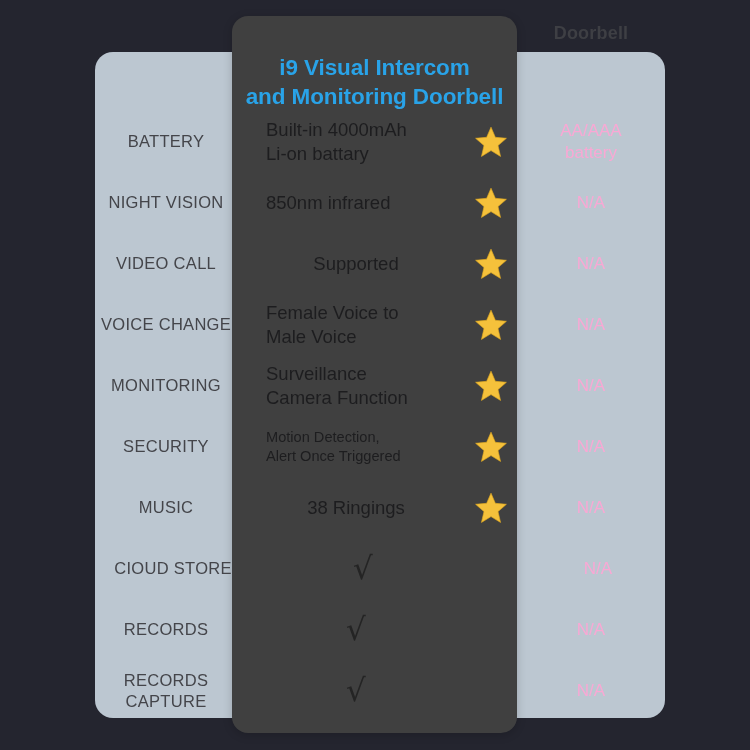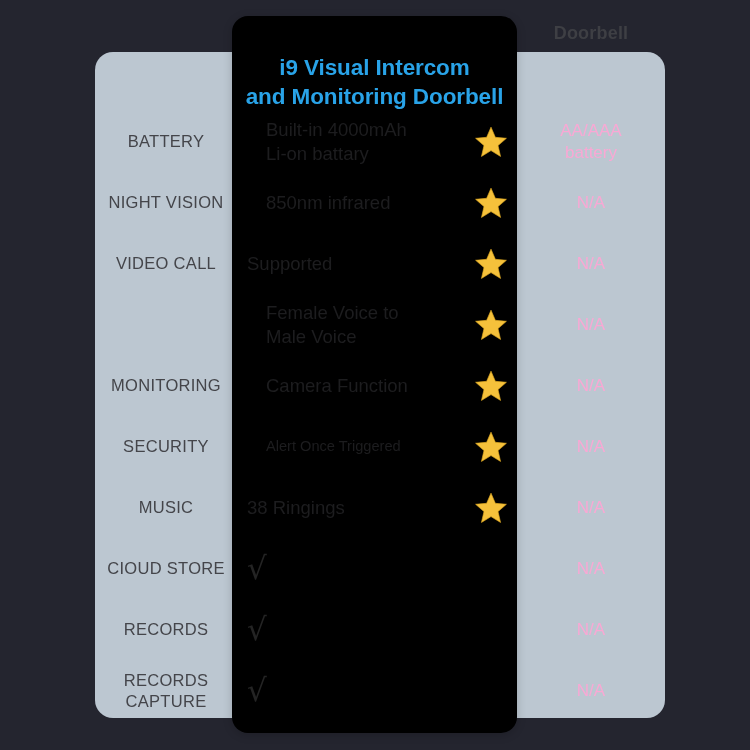--- a/index.html
+++ b/index.html
@@ -42,21 +42,21 @@
     letter-spacing: 0.2px;
   }
 
   
   #product-card {
     position: absolute;
     left: 232px;
     top: 16px;
     width: 285px;
     height: 717px;
-    background: #000000;
+    background: #404040;
     border-radius: 16px;
     box-shadow: 0 2px 10px rgba(0,0,0,0.18);
   }
 
   #product-title {
     position: absolute;
     left: 0;
     top: 38px;
     width: 285px;
     text-align: center;
@@ -112,20 +112,21 @@
   .cell-feature .txt { display: block; width: 100%; }
 
   
   .cell-value {
     left: 247px;
     width: 218px;
     justify-content: center;
     color: #1d1d1f;
     font-size: 18.5px;
     line-height: 1.26;
+    text-align: center;
   }
   .cell-value.left-align { justify-content: flex-start; padding-left: 19px; text-align: left; }
   .cell-value.small { font-size: 14.6px; line-height: 1.3; }
   .cell-value.check { font-size: 31px; color: #242424; font-family: "DejaVu Sans", sans-serif; }
   .cell-value .txt { display: block; width: 100%; }
 
   
   .cell-star {
     left: 466px;
     width: 50px;
@@ -223,20 +224,23 @@
           <polygon points="16,2 20.1,11.6 30.5,12.5 22.6,19.4 25,29.6 16,24.1 7,29.6 9.4,19.4 1.5,12.5 11.9,11.6" fill="#f5c13b" stroke="#e0a81f" stroke-width="0.6" stroke-linejoin="round"></polygon>
         </svg>
       </div>
       <div class="cell cell-competitor">
         <span style="display: block; width: 100%;">
           <span class="txt">N/A</span>
         </span>
       </div>
     </div>
     <div class="row" style="top: 294px;">
+      <div class="cell cell-feature">
+        <span class="txt">VOICE CHANGE</span>
+      </div>
       <div class="cell cell-value left-align">
         <span style="display: block; width: 100%;">
           <span class="txt">Female Voice to</span>
           <span class="txt">Male Voice</span>
         </span>
       </div>
       <div class="cell cell-star">
         <svg class="star-shape" viewBox="0 0 32 32">
           <polygon points="16,2 20.1,11.6 30.5,12.5 22.6,19.4 25,29.6 16,24.1 7,29.6 9.4,19.4 1.5,12.5 11.9,11.6" fill="#f5c13b" stroke="#e0a81f" stroke-width="0.6" stroke-linejoin="round"></polygon>
         </svg>
@@ -246,40 +250,42 @@
           <span class="txt">N/A</span>
         </span>
       </div>
     </div>
     <div class="row" style="top: 355px;">
       <div class="cell cell-feature">
         <span class="txt">MONITORING</span>
       </div>
       <div class="cell cell-value left-align">
         <span style="display: block; width: 100%;">
+          <span class="txt">Surveillance</span>
           <span class="txt">Camera Function</span>
         </span>
       </div>
       <div class="cell cell-star">
         <svg class="star-shape" viewBox="0 0 32 32">
           <polygon points="16,2 20.1,11.6 30.5,12.5 22.6,19.4 25,29.6 16,24.1 7,29.6 9.4,19.4 1.5,12.5 11.9,11.6" fill="#f5c13b" stroke="#e0a81f" stroke-width="0.6" stroke-linejoin="round"></polygon>
         </svg>
       </div>
       <div class="cell cell-competitor">
         <span style="display: block; width: 100%;">
           <span class="txt">N/A</span>
         </span>
       </div>
     </div>
     <div class="row" style="top: 416px;">
       <div class="cell cell-feature">
         <span class="txt">SECURITY</span>
       </div>
       <div class="cell cell-value left-align small">
         <span style="display: block; width: 100%;">
+          <span class="txt">Motion Detection,</span>
           <span class="txt">Alert Once Triggered</span>
         </span>
       </div>
       <div class="cell cell-star">
         <svg class="star-shape" viewBox="0 0 32 32">
           <polygon points="16,2 20.1,11.6 30.5,12.5 22.6,19.4 25,29.6 16,24.1 7,29.6 9.4,19.4 1.5,12.5 11.9,11.6" fill="#f5c13b" stroke="#e0a81f" stroke-width="0.6" stroke-linejoin="round"></polygon>
         </svg>
       </div>
       <div class="cell cell-competitor">
         <span style="display: block; width: 100%;">
@@ -300,21 +306,21 @@
         <svg class="star-shape" viewBox="0 0 32 32">
           <polygon points="16,2 20.1,11.6 30.5,12.5 22.6,19.4 25,29.6 16,24.1 7,29.6 9.4,19.4 1.5,12.5 11.9,11.6" fill="#f5c13b" stroke="#e0a81f" stroke-width="0.6" stroke-linejoin="round"></polygon>
         </svg>
       </div>
       <div class="cell cell-competitor">
         <span style="display: block; width: 100%;">
           <span class="txt">N/A</span>
         </span>
       </div>
     </div>
-    <div class="row" style="top: 538px;">
+    <div class="row" style="top: 538px; margin-left: 7px;">
       <div class="cell cell-feature">
         <span class="txt">CIOUD STORE</span>
       </div>
       <div class="cell cell-value check">
         <span style="display: block; width: 100%;">
           <span class="txt">√</span>
         </span>
       </div>
       <div class="cell cell-star"></div>
       <div class="cell cell-competitor">

